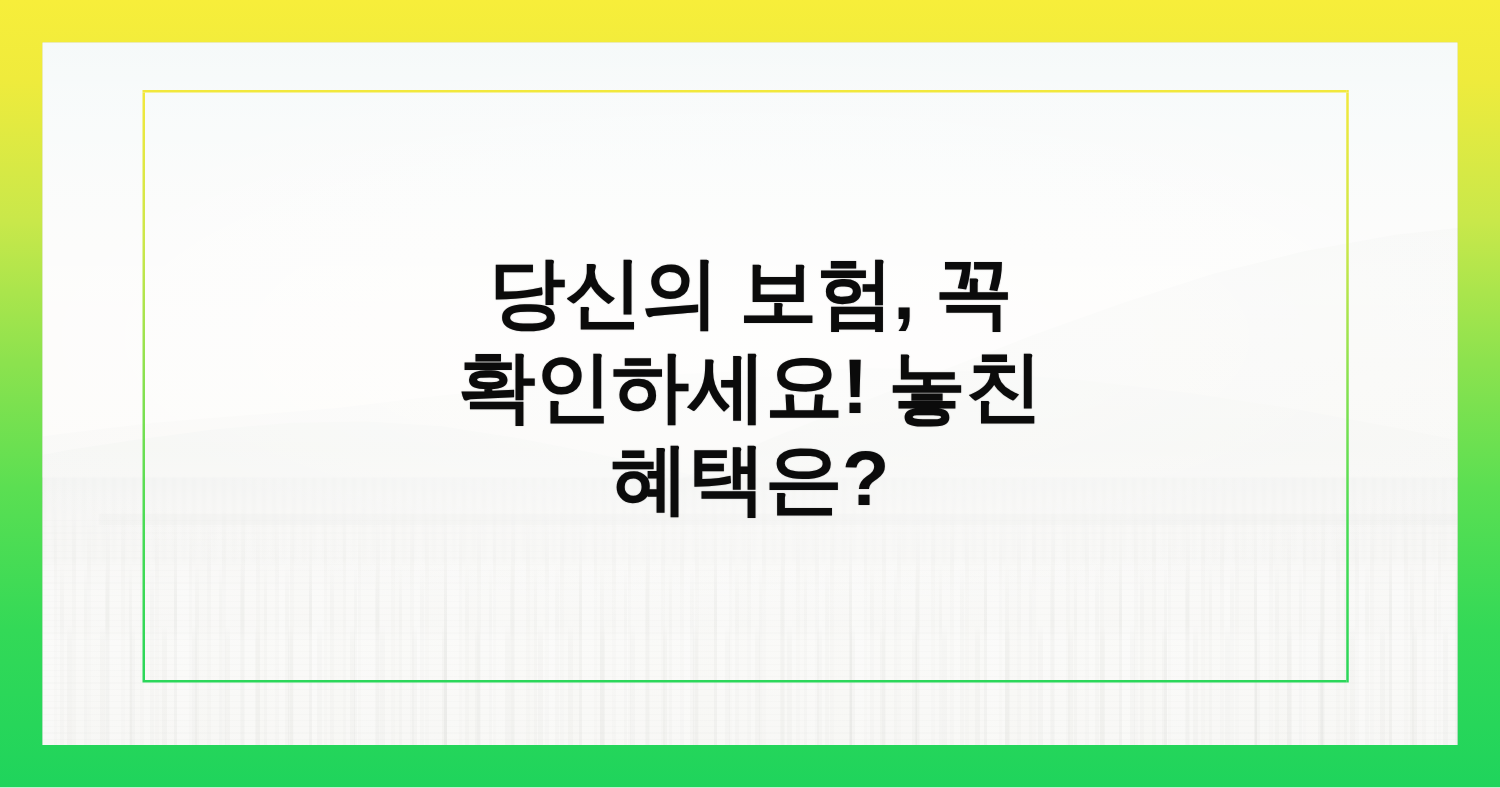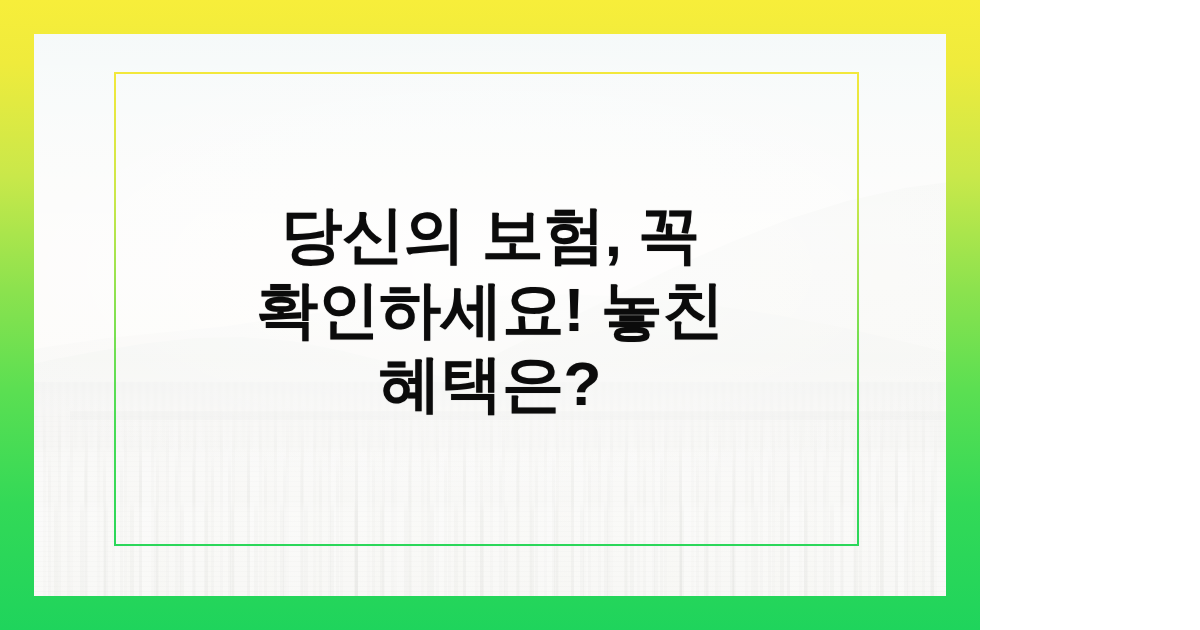--- a/index.html
+++ b/index.html
@@ -10,21 +10,21 @@
   body {
     width: 1200px;
     height: 630px;
     overflow: hidden;
     font-family: "Liberation Sans", "DejaVu Sans", sans-serif;
   }
 
   
   .card {
     position: relative;
-    width: 980px;
+    width: 1200px;
     height: 630px;
     overflow: hidden;
   }
 
   
   .outer-frame {
     position: absolute;
     inset: 0;
     background: linear-gradient(180deg,
                 #F7EE3A 0%,

